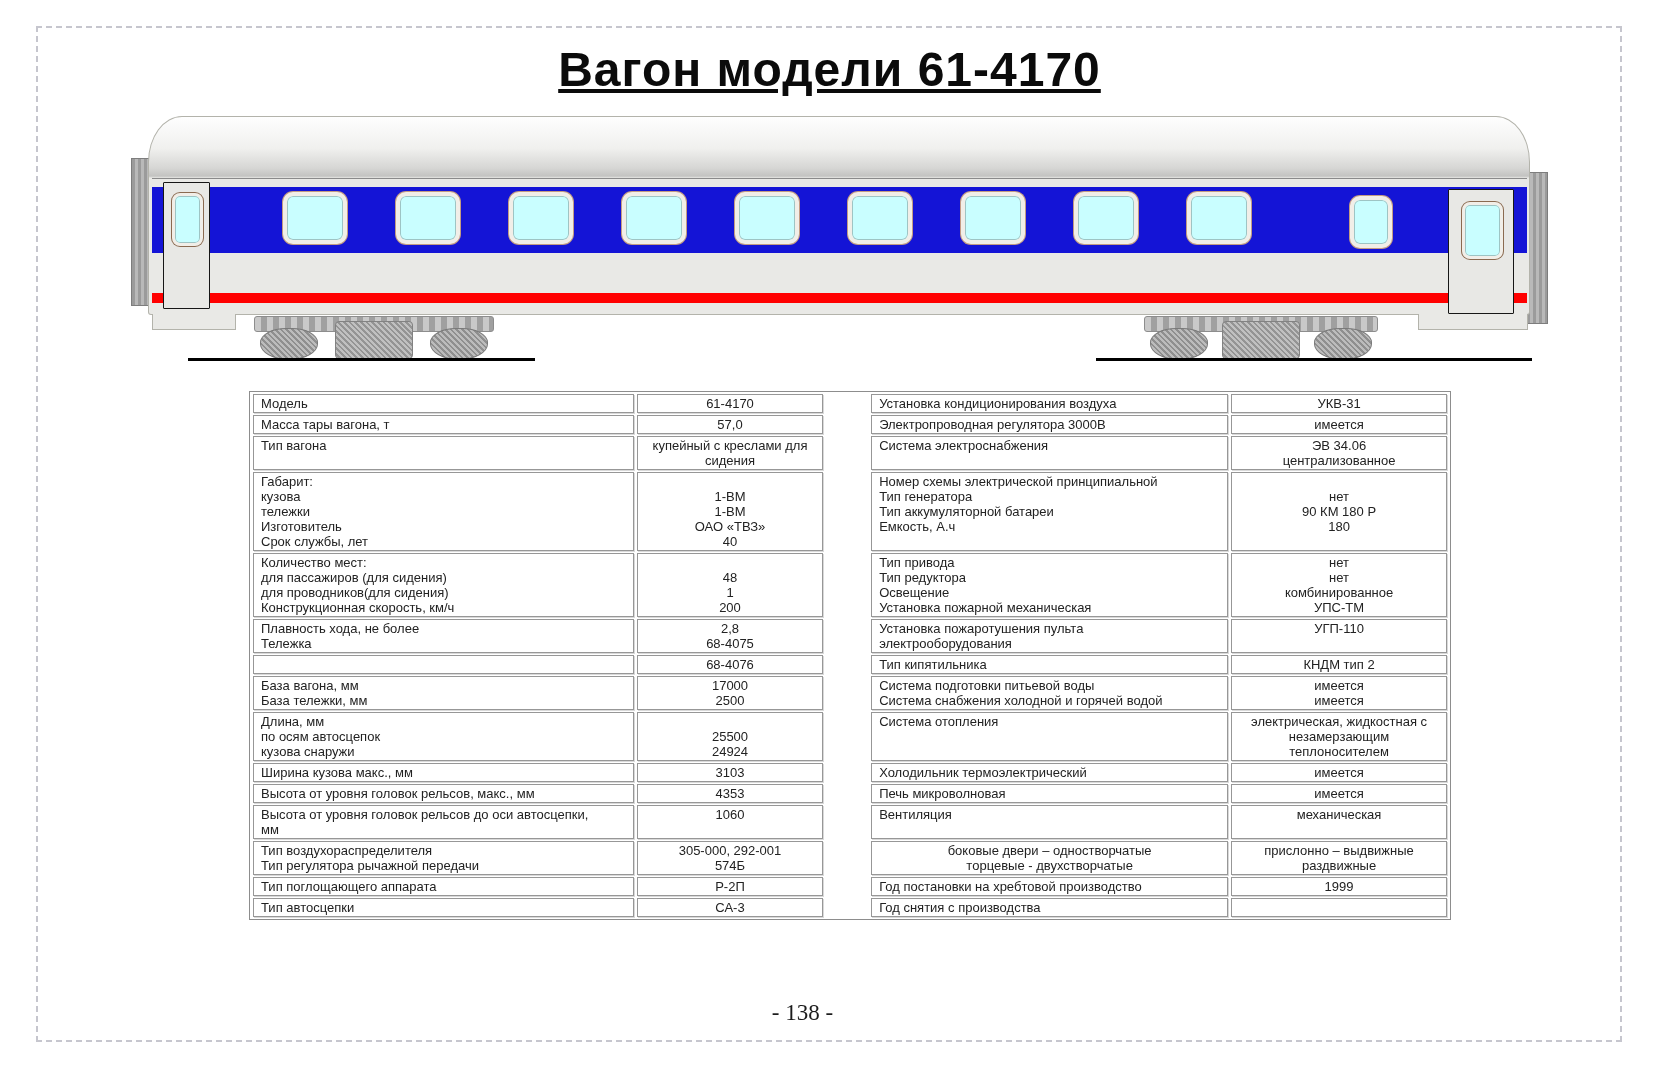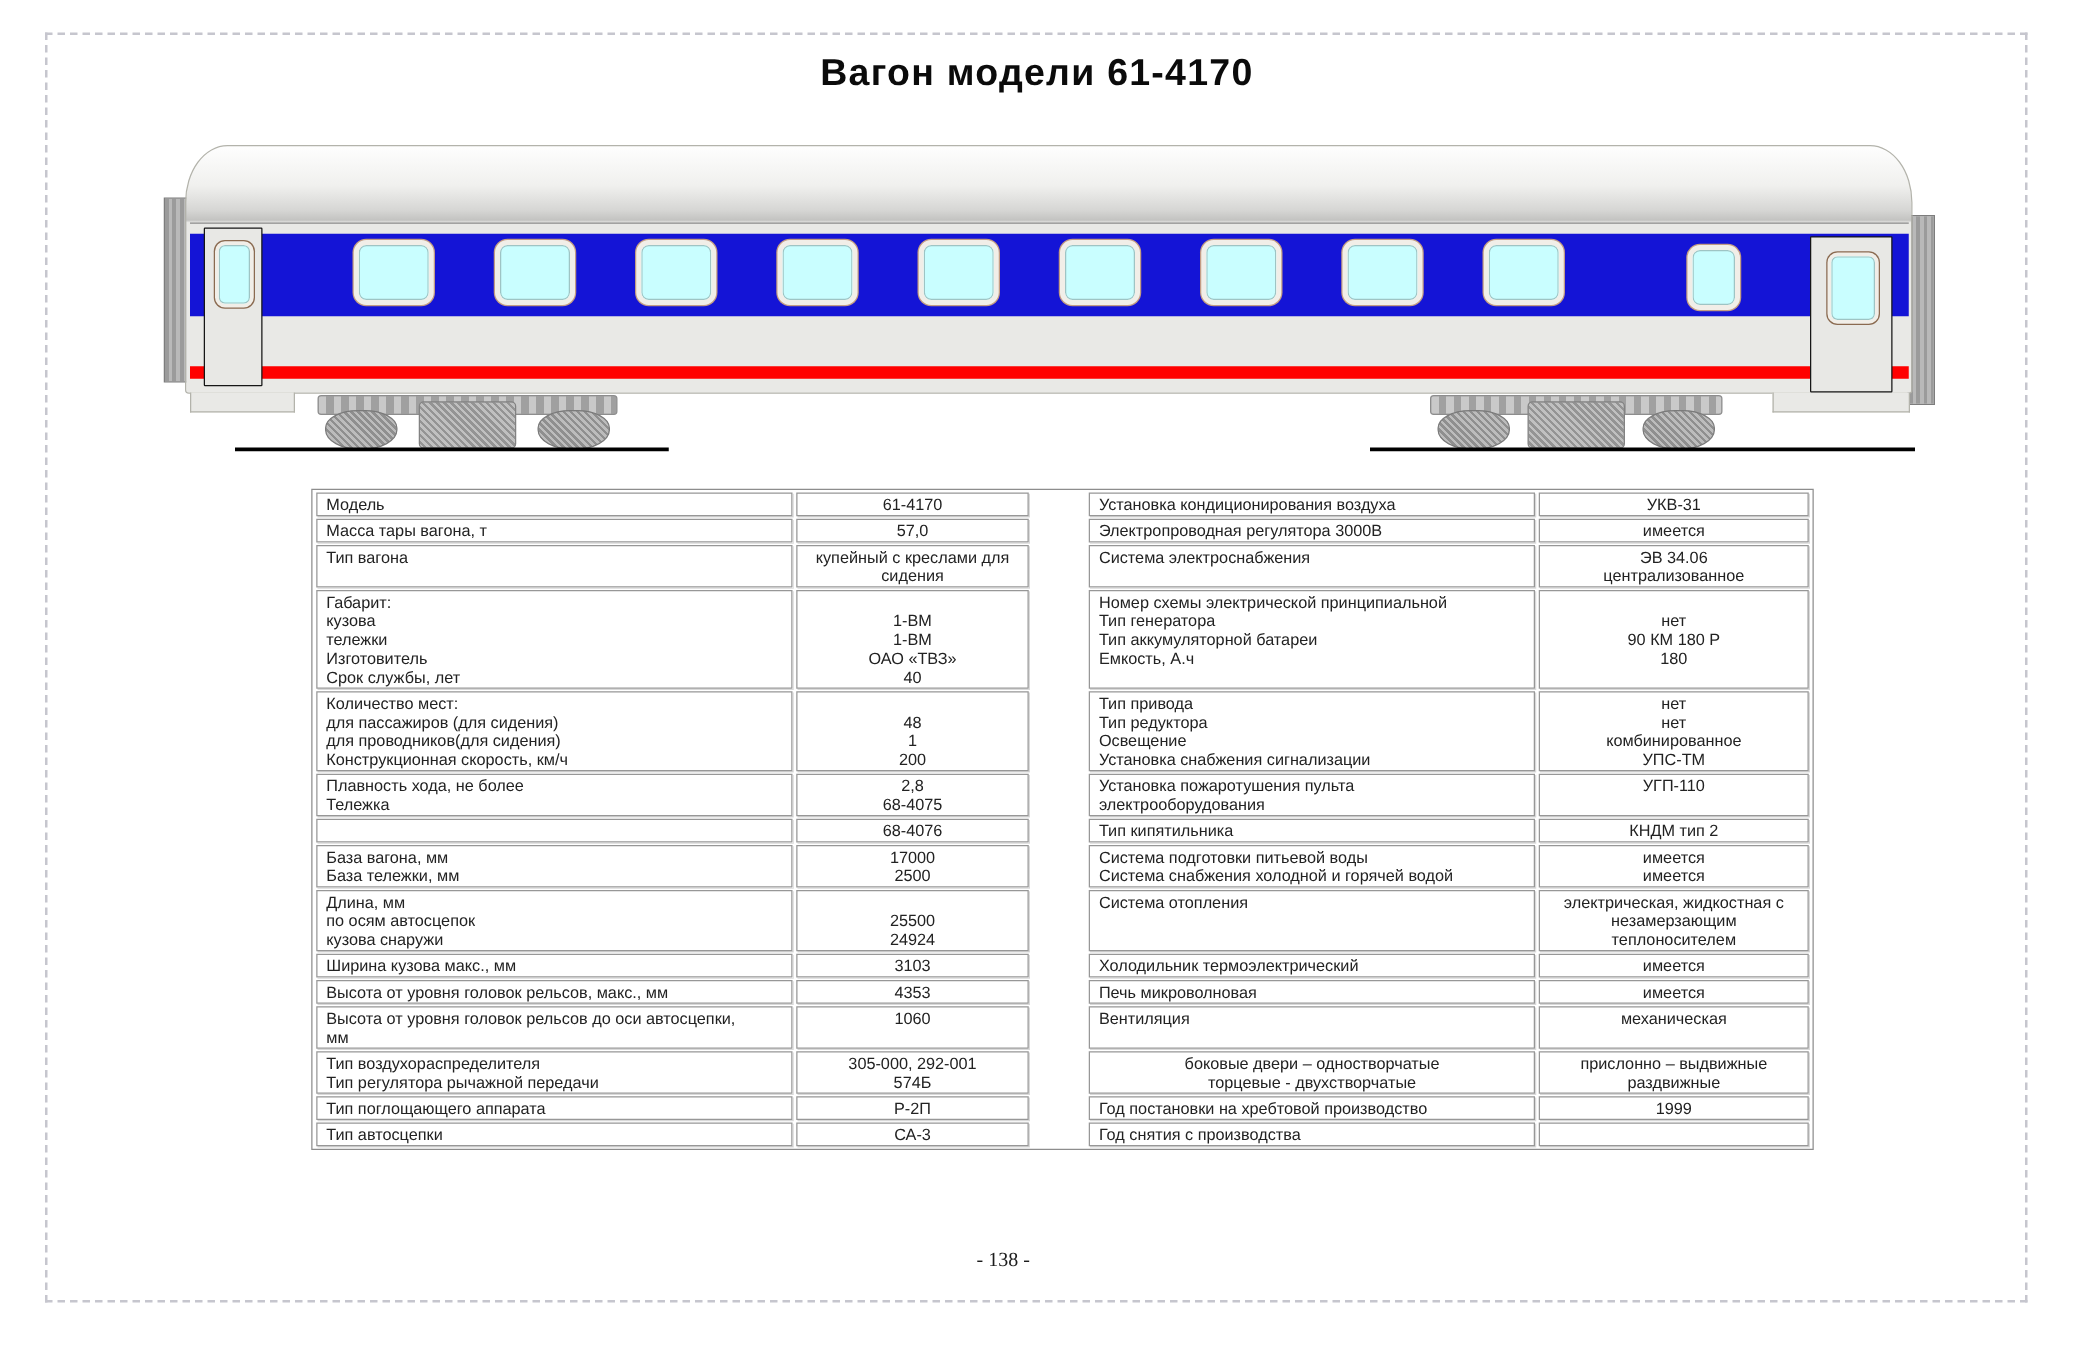--- a/index.html
+++ b/index.html
@@ -7,21 +7,21 @@
     width:1659px;height:1080px;background:#ffffff;position:relative;overflow:hidden;
     font-family:"Liberation Sans", sans-serif;
     -webkit-font-smoothing:antialiased;
   }
   .page-border{
     position:absolute;left:36px;top:26px;width:1582px;height:1012px;
     border:2px dashed #c6c6ce;pointer-events:none;
   }
   .title{
     position:absolute;top:42px;left:0;width:100%;text-align:center;
-    font-size:30px;font-weight:bold;color:#0b0b0b;letter-spacing:1px;
+    font-size:48px;font-weight:bold;color:#0b0b0b;letter-spacing:1px;text-decoration:underline;
   }
   
   .train{position:absolute;left:0;top:0;width:1659px;height:380px;}
   .train *{position:absolute;box-sizing:border-box;}
   .diaphragm{
     background:repeating-linear-gradient(90deg,#9b9b9b 0 3px,#b9b9b9 3px 6px);
     border:1px solid #7d7d7d;
   }
   .car-body{
     left:148px;top:116px;width:1382px;height:199px;
@@ -75,21 +75,21 @@
   table.spec td{
     border:1px solid #979797;padding:1px 7px;vertical-align:top;
     white-space:pre-line;overflow:hidden;
     box-shadow:1px 1px 0 rgba(130,130,130,.3);
   }
   table.spec td.val{text-align:center;}
   table.spec td.center{text-align:center;}
   table.spec td.spacer{border:none;box-shadow:none;padding:0;}
   .footer{
     position:absolute;top:1000px;left:0;width:1605px;text-align:center;
-    font-family:"Liberation Serif", serif;font-size:16px;color:#1c1c1c;
+    font-family:"Liberation Serif", serif;font-size:23px;color:#1c1c1c;
   }
 </style>
 </head>
 <body>
 
 <div class="page-border"></div>
 
 <div class="title">Вагон модели 61-4170</div>
 
 <div class="train">
@@ -197,21 +197,21 @@
 для проводников(для сидения)
 Конструкционная скорость, км/ч</td>
           <td class="val">
 48
 1
 200</td>
           <td class="spacer"></td>
           <td class="lbl">Тип привода
 Тип редуктора
 Освещение
-Установка снабжения сигнализации</td>
+Установка пожарной механическая</td>
           <td class="val">нет
 нет
 комбинированное
 УПС-ТМ</td>
         </tr>
         <tr>
           <td class="lbl">Плавность хода, не более
 Тележка</td>
           <td class="val">2,8
 68-4075</td>

